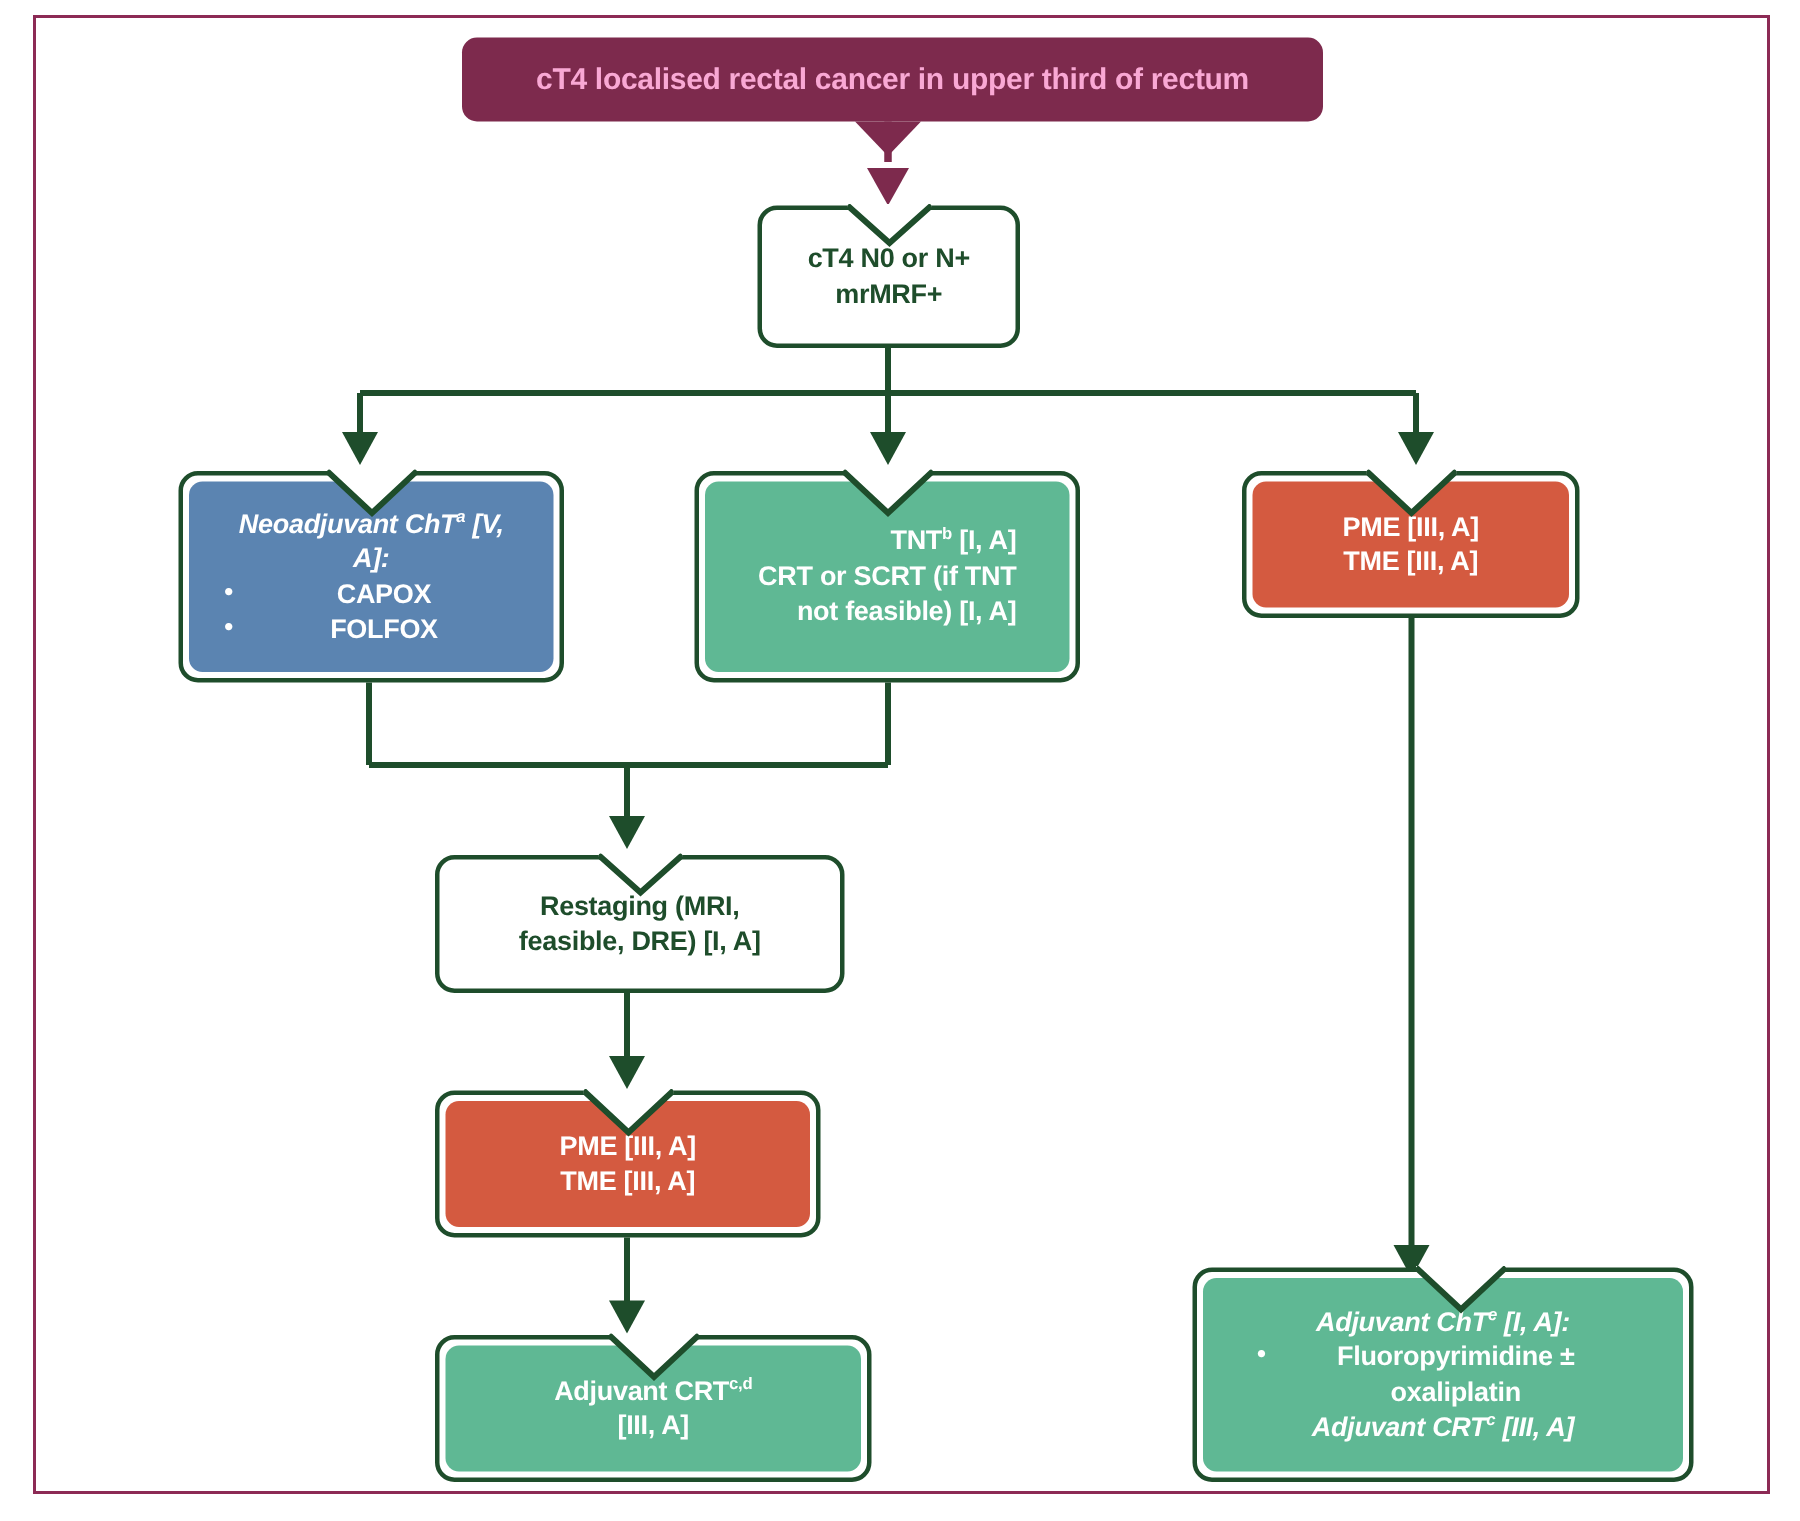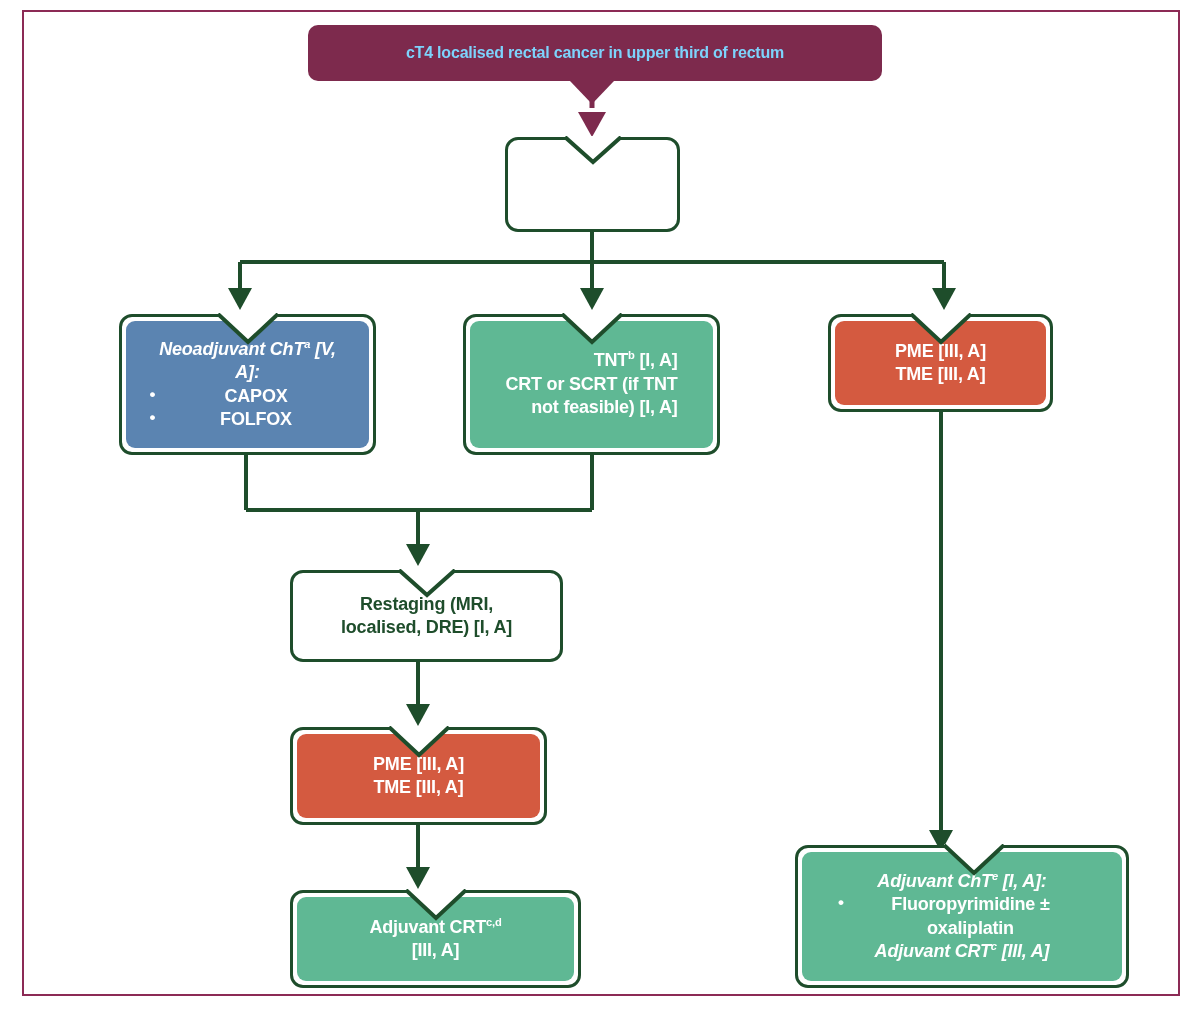--- a/index.html
+++ b/index.html
@@ -58,22 +58,22 @@
     width: 574px;
     height: 56px;
     background: #7D2A4D;
     border-radius: 10px;
     display: flex;
     align-items: center;
     justify-content: center;
     z-index: 3;
   }
   #banner .label {
-    color: #7dd3fc;
-    font-size: 16px;
+    color: #f9a8d4;
+    font-size: 20px;
     font-weight: bold;
     letter-spacing: -0.2px;
     text-align: center;
   }
   
   .rbox {
     border-radius: 13px;
   }
   .white-node {
     background: #ffffff;
@@ -166,20 +166,24 @@
 
   <div id="banner">
     <span class="label">cT4 localised rectal cancer in upper third of rectum</span>
   </div>
 
   <div class="node rbox white-node" style="left:505px; top:137px; width:175px; height:95px;">
     <svg class="notch" width="56" height="30" viewBox="0 0 56 30">
       <polygon points="0,0 56,0 56,2 28,28 0,2" fill="#ffffff"></polygon>
       <path d="M 0 1 L 28 26 L 56 1" stroke="#1E4D2B" stroke-width="4" fill="none"></path>
     </svg>
+    <div class="label">
+      <div>cT4 N0 or N+</div>
+      <div>mrMRF+</div>
+    </div>
   </div>
 
   <div class="node rbox fill-node" style="left:119px; top:314px; width:257px; height:141px;">
     <div class="fillinner" style="background:#5B84B1;"></div>
     <svg class="notch" width="60" height="34" viewBox="0 0 60 34">
       <polygon points="0,0 60,0 60,3 30,31 0,3" fill="#ffffff"></polygon>
       <path d="M 0 1 L 30 29 L 60 1" stroke="#1E4D2B" stroke-width="4" fill="none"></path>
     </svg>
     <div class="label" style="width:200px;">
       <div class="lead">
@@ -219,21 +223,21 @@
     </div>
   </div>
 
   <div class="node rbox white-node" style="left:290px; top:570px; width:273px; height:92px;">
     <svg class="notch" width="56" height="30" viewBox="0 0 56 30">
       <polygon points="0,0 56,0 56,2 28,28 0,2" fill="#ffffff"></polygon>
       <path d="M 0 1 L 28 26 L 56 1" stroke="#1E4D2B" stroke-width="4" fill="none"></path>
     </svg>
     <div class="label">
       <div>Restaging (MRI,</div>
-      <div>localised, DRE) [I, A]</div>
+      <div>feasible, DRE) [I, A]</div>
     </div>
   </div>
 
   <div class="node rbox fill-node" style="left:290px; top:727px; width:257px; height:98px;">
     <div class="fillinner" style="background:#D45A40;"></div>
     <svg class="notch" width="60" height="34" viewBox="0 0 60 34">
       <polygon points="0,0 60,0 60,3 30,31 0,3" fill="#ffffff"></polygon>
       <path d="M 0 1 L 30 29 L 60 1" stroke="#1E4D2B" stroke-width="4" fill="none"></path>
     </svg>
     <div class="label">

